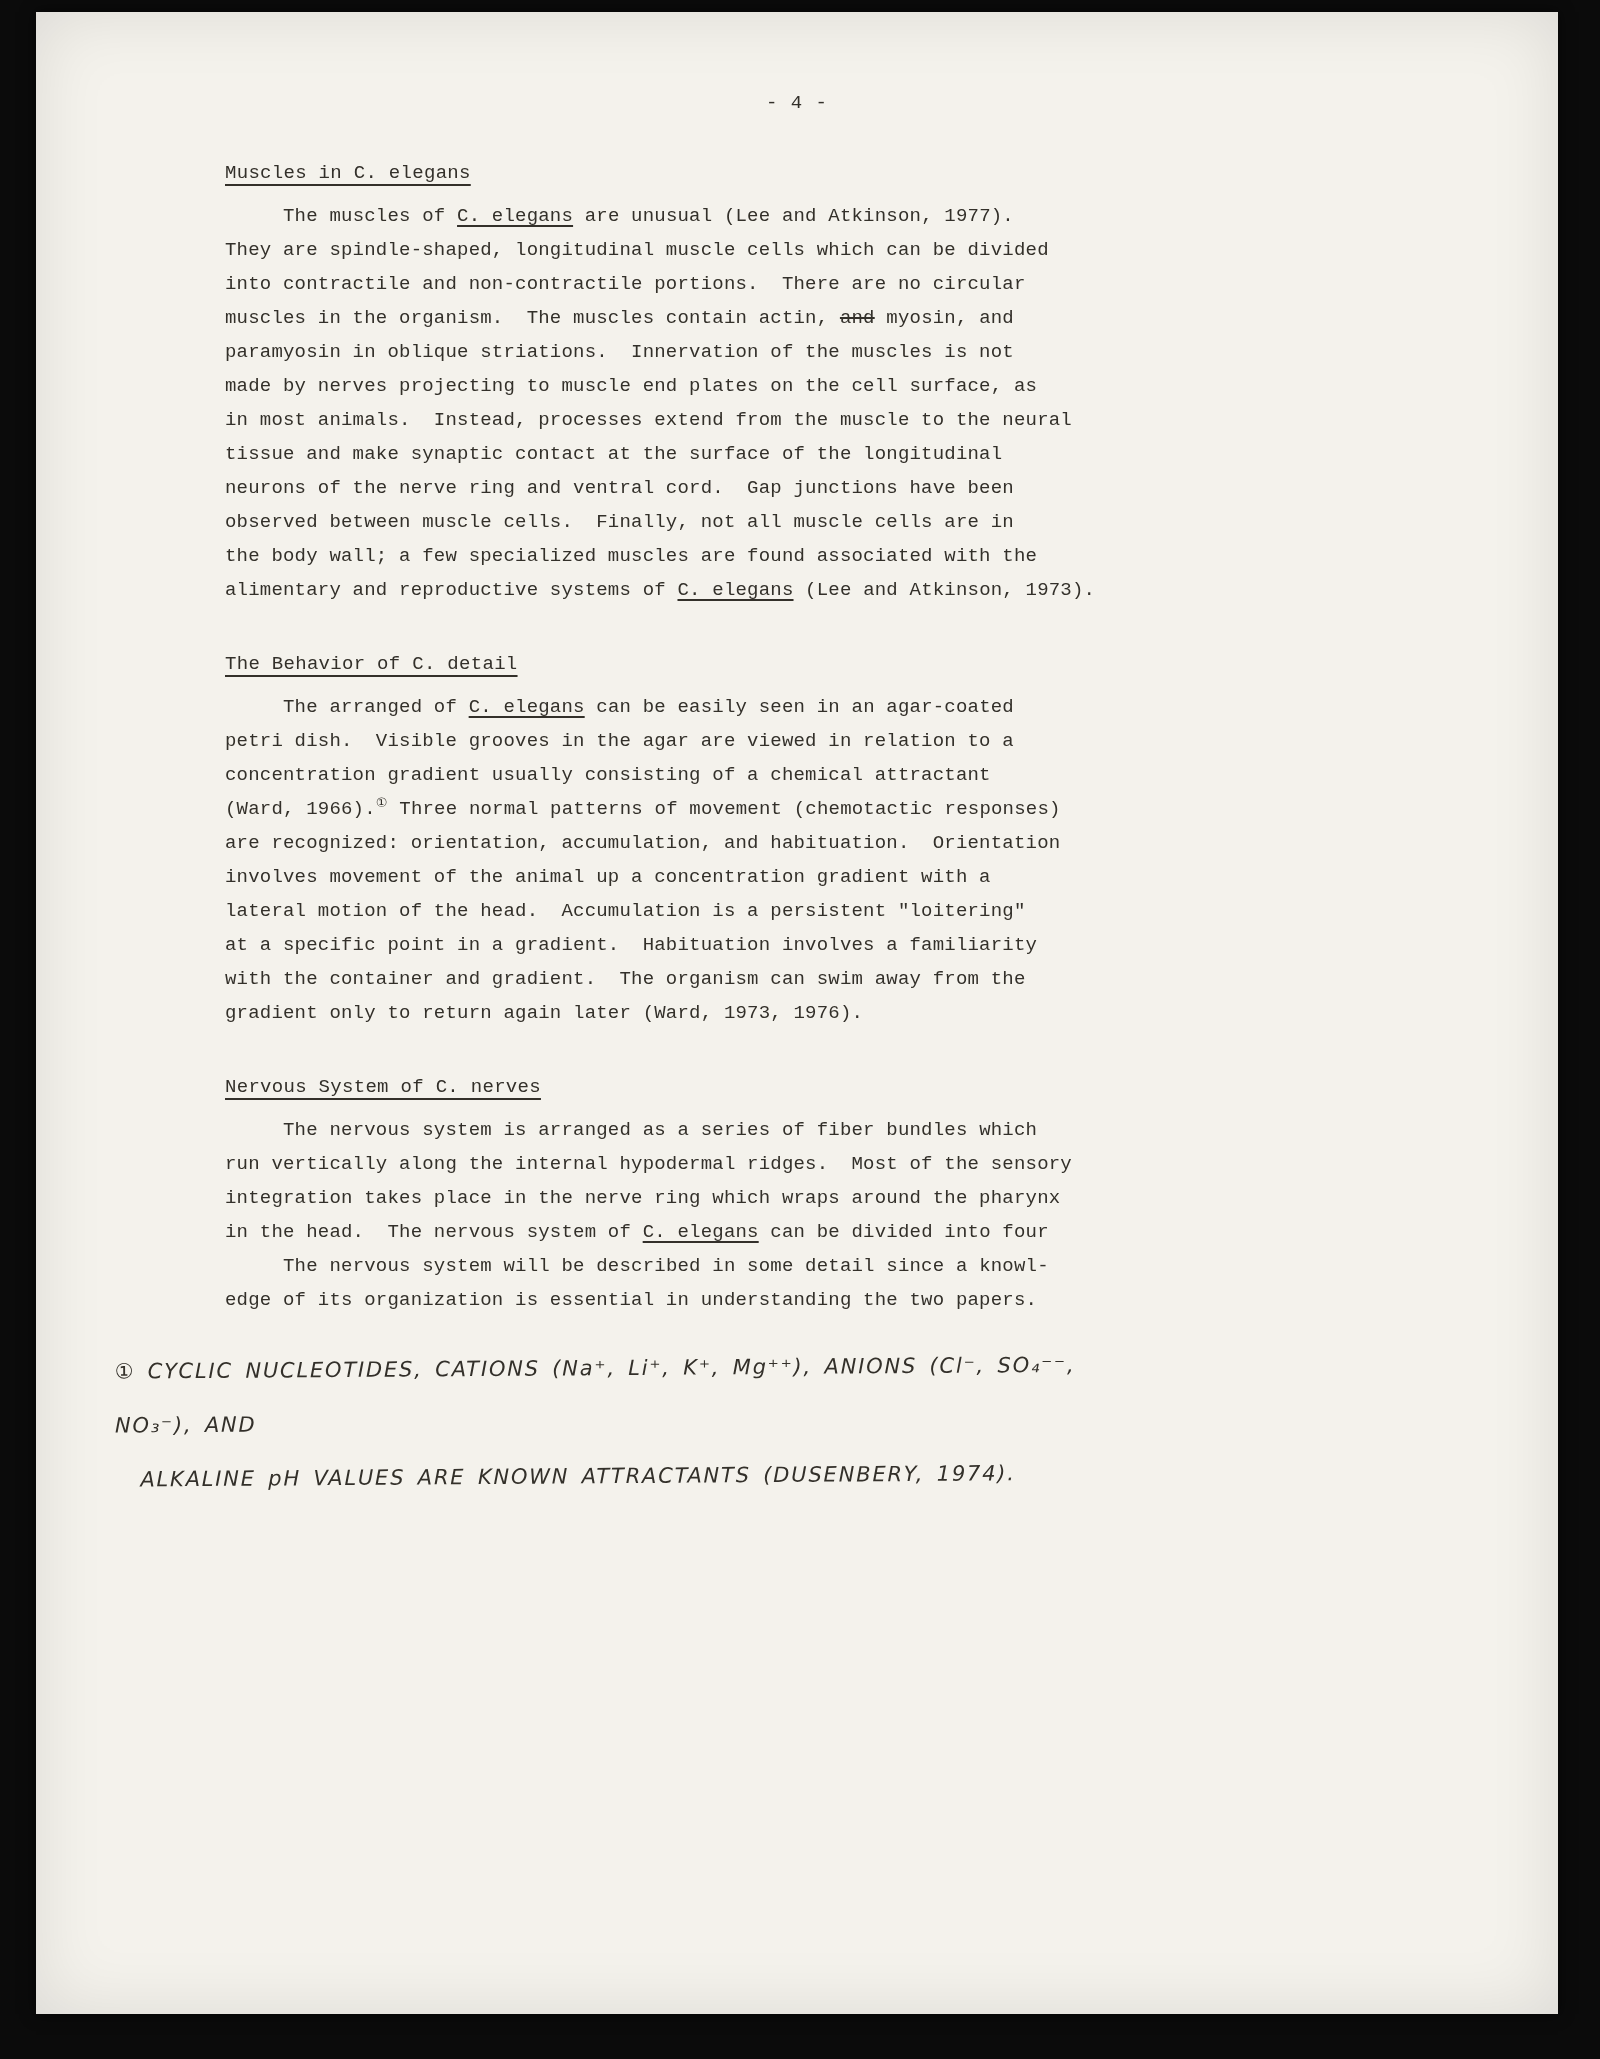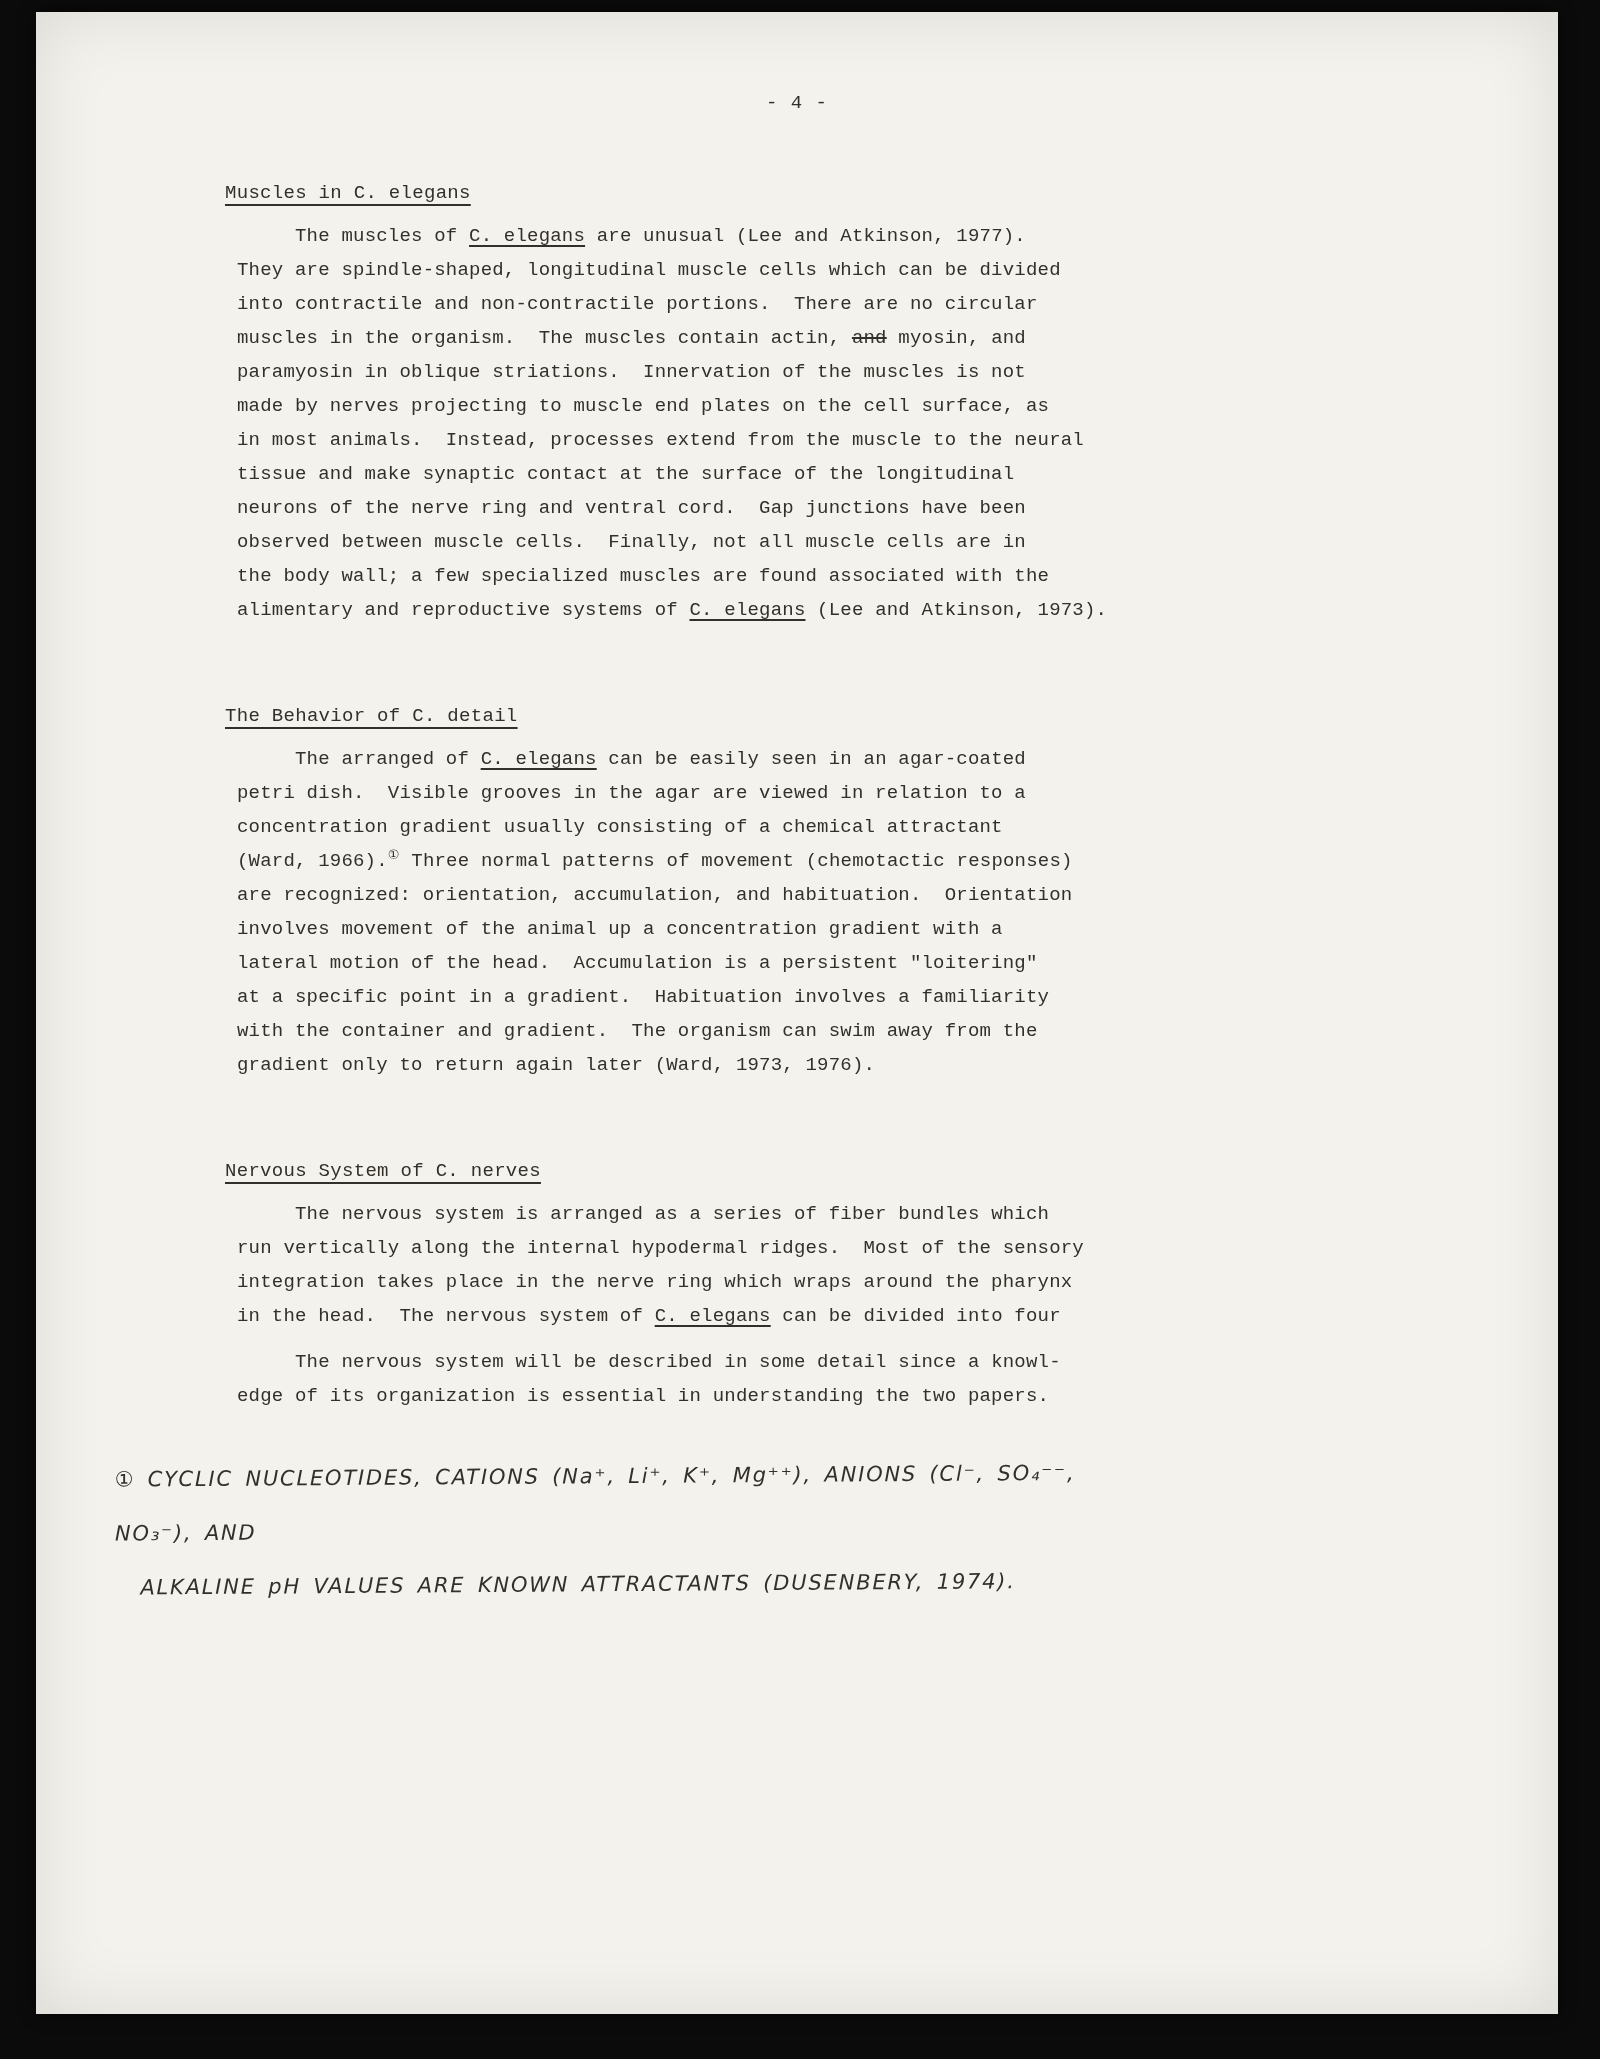--- a/index.html
+++ b/index.html
@@ -34,30 +34,30 @@
   .content{
     padding:20px 0 0 189px;
     width:960px;
     color:var(--ink);
   }
   section{display:flow-root;margin-bottom:24px;}
   h2.heading{
     font-size:19px;
     font-weight:normal;
     line-height:34px;
-    margin:36px 0 9px 0;
+    margin:16px 0 9px 0;
     text-decoration:underline;
     text-underline-offset:6px;
     text-decoration-thickness:1.5px;
     letter-spacing:0.3px;
     display:inline-block;
   }
   h2.heading + p{margin-top:0;}
   p.body{
-    margin:12px;
+    margin:0;
     font-size:19px;
     line-height:34px;
     white-space:pre-wrap;
     letter-spacing:0.2px;
   }
   .u{text-decoration:underline;text-underline-offset:4px;text-decoration-thickness:1.5px;}
   .strike{text-decoration:line-through;text-decoration-thickness:2px;}
   .sup{
     font-size:13px;
     vertical-align:super;

